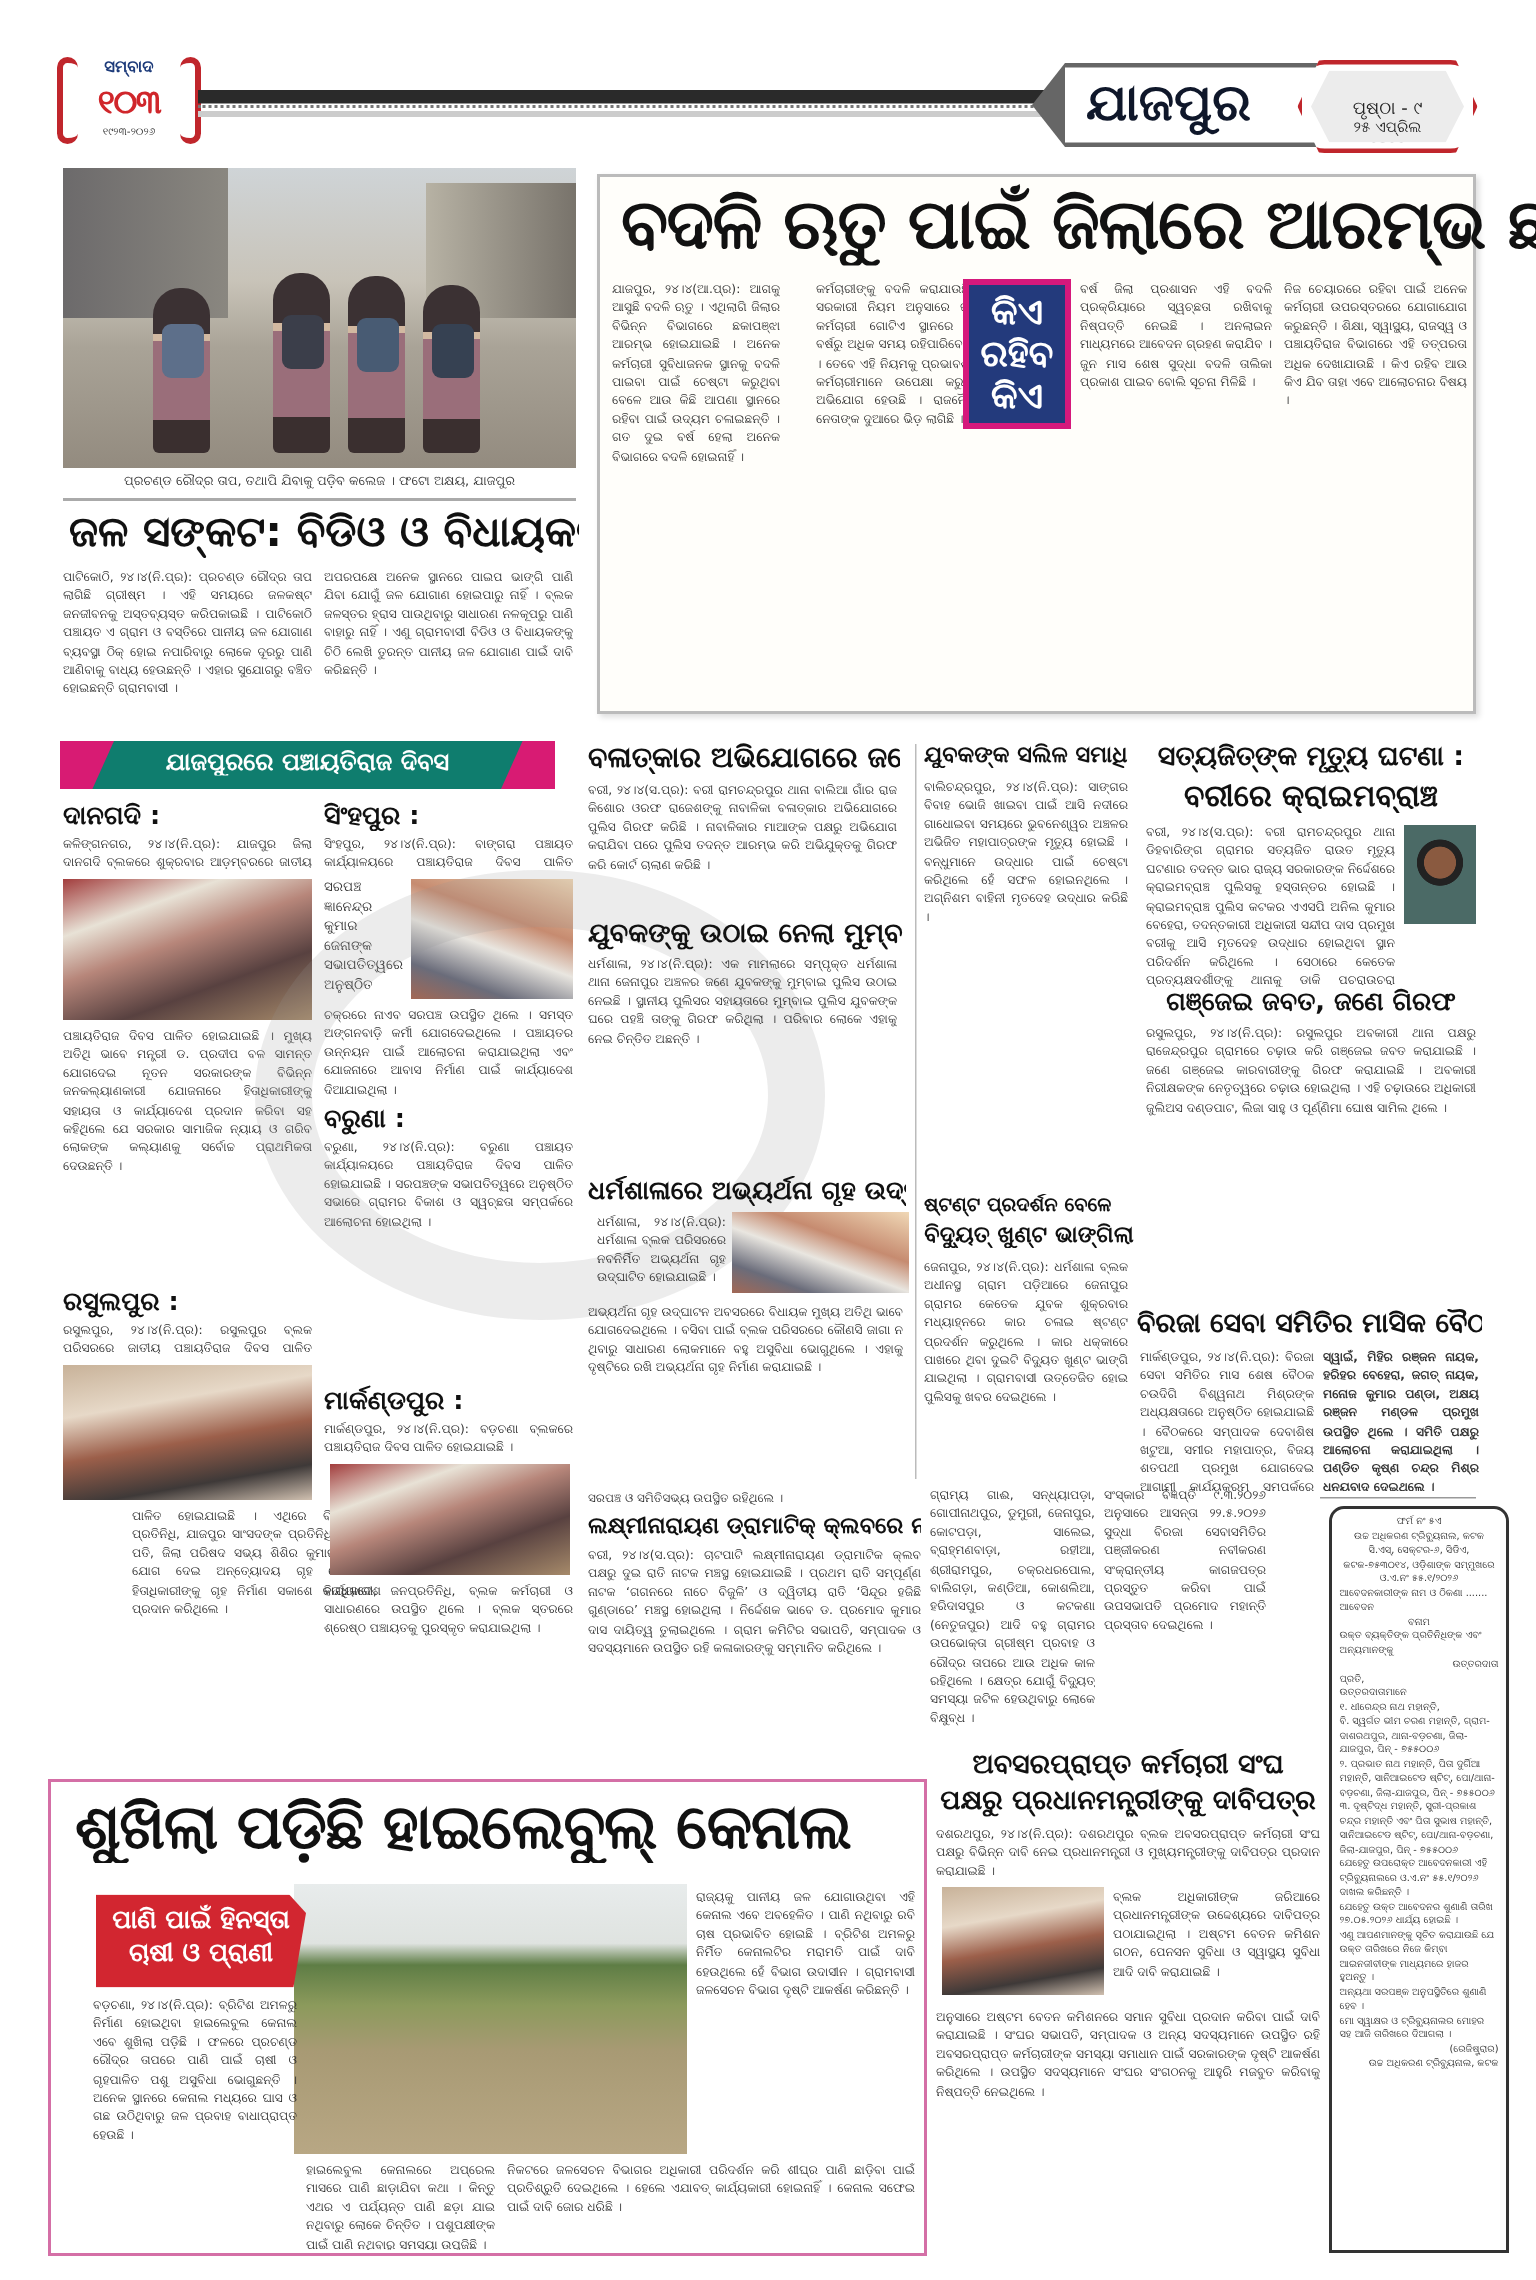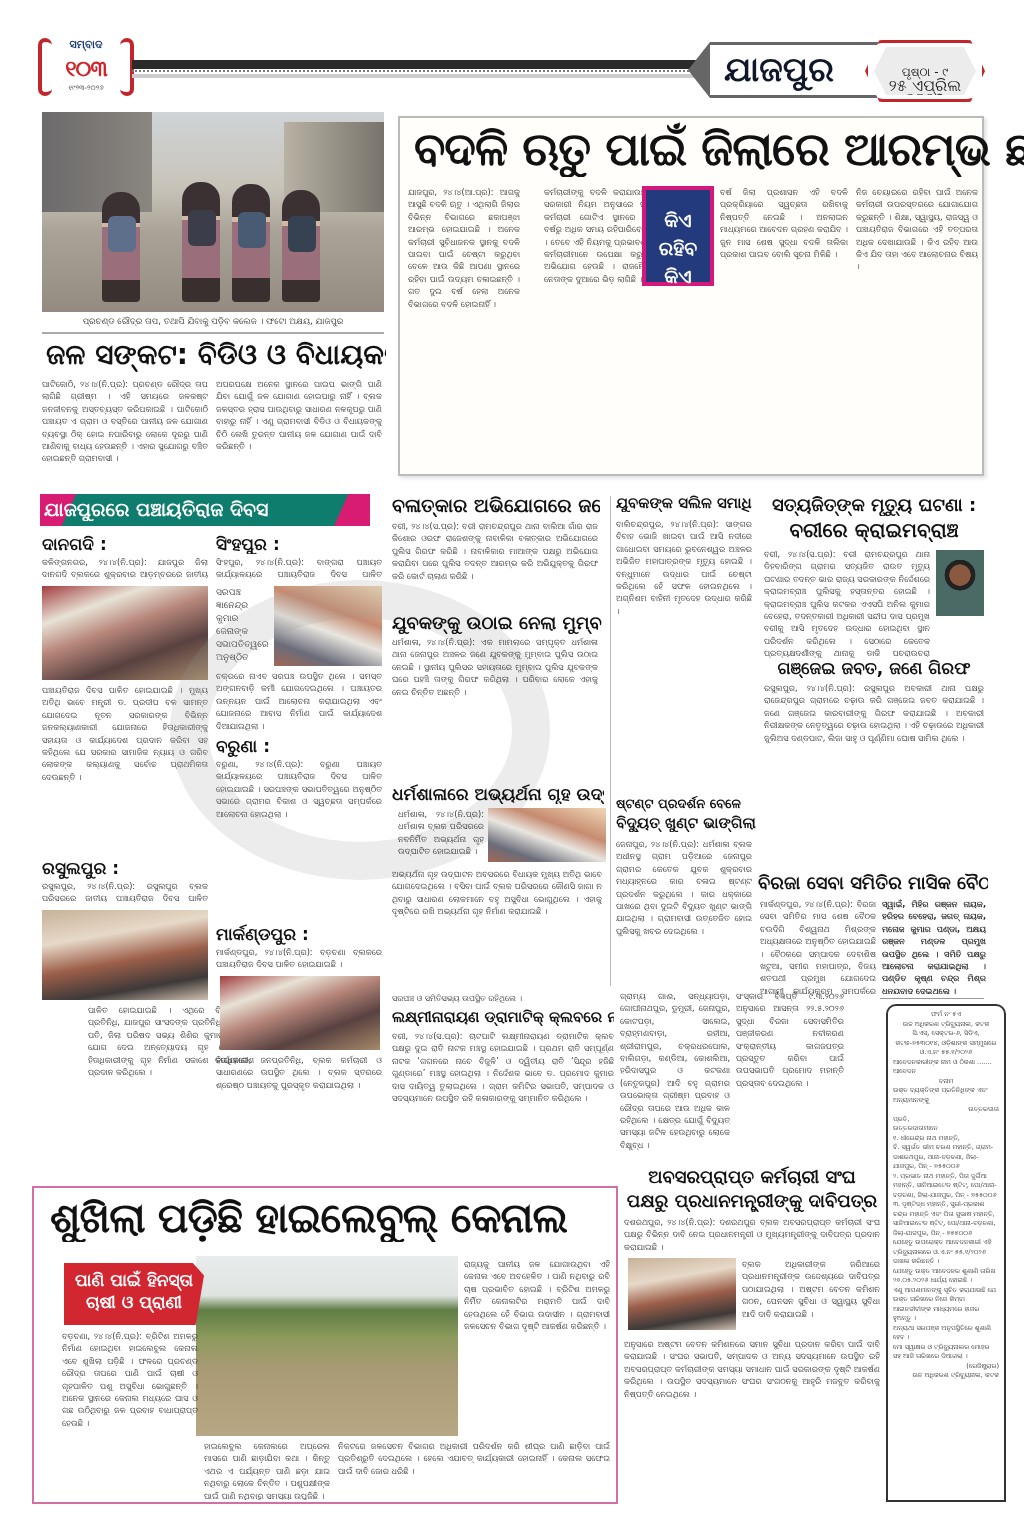--- a/index.html
+++ b/index.html
@@ -17,48 +17,48 @@
   .logo .t3 { position: absolute; left: 20px; top: 54px; width: 56px; text-align: center; font-size: 7px; color: #333; }
   .rule-top { left: 132px; top: 60px; width: 580px; height: 9px; background: #2a2a2a; }
   .rule-dots { left: 132px; top: 70px; width: 580px; height: 4px; border-top: 2px dotted #777; }
   .rule-grey { left: 132px; top: 74px; width: 580px; height: 4px; background: #ccc; }
   .section-tab { left: 710px; top: 42px; width: 256px; height: 56px; background: #fff; border: 3px solid #666; border-left: none; }
   .section-tab::before { content:""; position:absolute; left:-22px; top:-3px; width:0; height:0; border-top: 28px solid transparent; border-bottom: 28px solid transparent; border-right: 22px solid #666; }
   .section-tab .name { position: absolute; left: 14px; top: 4px; font-size: 34px; font-weight: bold; color: #0f172a; font-family: "DejaVu Serif", serif; }
   .pg-badge { left: 865px; top: 40px; width: 120px; height: 62px; background: #fff; border: 3px solid #c0262c; border-radius: 18px; clip-path: polygon(12% 0, 88% 0, 100% 50%, 88% 100%, 12% 100%, 0 50%); }
   .pg-badge .inner { position: absolute; left: 6px; top: 4px; right: 6px; bottom: 4px; background: #ececec; clip-path: polygon(12% 0, 88% 0, 100% 50%, 88% 100%, 12% 100%, 0 50%); text-align: center; }
   .pg-badge .pg { font-size: 12px; margin-top: 18px; }
-  .pg-badge .date { font-size: 16px; line-height: 13px; }
+  .pg-badge .date { font-size: 10px; line-height: 13px; }
 
   
   .headline { font-family: "DejaVu Sans", sans-serif; font-weight: bold; color: #111; white-space: nowrap; overflow: hidden; }
   .body-text { font-size: 8.2px; line-height: 12.4px; color: #333; text-align: justify; overflow: hidden; }
   .caption { font-size: 8.6px; color: #333; text-align: center; white-space: nowrap; overflow: hidden; }
   .photo { overflow: hidden; }
   .divider { background: #999; height: 1px; }
   .col-rule { background: #bbb; width: 1px; }
 
   
   .ph-street { left: 42px; top: 112px; width: 342px; height: 200px;
     background: linear-gradient(180deg,#cfd4d7 0%,#c8c3b8 38%,#a9a397 60%,#938b7f 100%); }
   .ph-street .bld { position:absolute; left:0; top:0; width:110px; height:100px; background: linear-gradient(90deg,#6c6a6b,#8a8780); }
   .ph-street .bld2 { position:absolute; right:0; top:10px; width:100px; height:90px; background: linear-gradient(90deg,#b7b2a4,#78736b); }
   .ph-street .girl { position:absolute; bottom:10px; width:38px; height:110px; border-radius: 18px 18px 4px 4px; background: linear-gradient(180deg,#3b3133 0 28%, #d2b9a1 28% 32%, #9a6e7a 32% 80%, #3a2f2f 80%); }
   .ph-street .bag { position:absolute; width:28px; height:36px; border-radius:6px; background:#5d6f8a; }
 
   
   .lead-box { left: 398px; top: 116px; width: 586px; height: 360px; border: 2px solid #bbb; box-shadow: 2px 2px 4px #ddd; background: #fffefa; }
   .lead-box .headline { position:absolute; left: 14px; top: 4px; font-size: 46px; letter-spacing: -1px; }
-  .ka-box { left: 642px; top: 186px; width: 72px; height: 100px; background: #233a7c; border: 4px solid #d5187c; color: #fff; text-align: center; font-weight: bold; font-size: 19px; line-height: 28px; padding-top: 16px; }
+  .ka-box { left: 642px; top: 186px; width: 72px; height: 100px; background: #233a7c; border: 4px solid #d5187c; color: #fff; text-align: center; font-weight: bold; font-size: 24px; line-height: 28px; padding-top: 4px; }
 
   
   .banner-teal { left: 44px; top: 494px; width: 322px; height: 32px; background: #0f7d6e; }
   .banner-teal::before { content:""; position:absolute; left:-4px; top:0; width:36px; height:32px; background:#d81b73; clip-path: polygon(0 0, 100% 0, 60% 100%, 0 100%); }
   .banner-teal::after { content:""; position:absolute; right:-4px; top:0; width:36px; height:32px; background:#d81b73; clip-path: polygon(40% 0, 100% 0, 100% 100%, 0 100%); }
-  .banner-teal .headline { position:absolute; left:0; right:0; top:4px; color:#fff; font-size:19px; }
+  .banner-teal .headline { position:absolute; left:0; right:0; top:4px; text-align:center; color:#fff; font-size:16px; }
 
   .place { font-weight: bold; font-size: 17px; color:#111; }
 
   .ph-people { background: linear-gradient(160deg,#a23d3d 0%,#e8e2d6 25%,#b7867a 45%,#584140 70%,#a68a6a 100%); }
   .ph-people2 { background: linear-gradient(200deg,#f0d8b6 0%,#c68b70 35%,#e9e6e0 55%,#6a6c7a 80%,#a36855 100%); }
   .ph-people3 { background: linear-gradient(170deg,#c8b299 0%,#e7d9c8 30%,#9c5f4a 55%,#3e3938 80%,#d0c0b0 100%); }
   .ph-portrait { background: radial-gradient(circle at 50% 38%, #8a5a40 0 22%, #222 23% 32%, #4b6a66 33% 100%); }
   .ph-canal { background: linear-gradient(180deg,#e8ecec 0%,#dfe3e0 22%,#5e7d45 30%,#8c9a5c 45%,#a89a74 62%,#b8a784 100%); }
 
   .watermark { left: 170px; top: 580px; width: 380px; height: 300px; border-radius: 50%; border: 38px solid rgba(150,150,150,0.18); pointer-events: none; }

